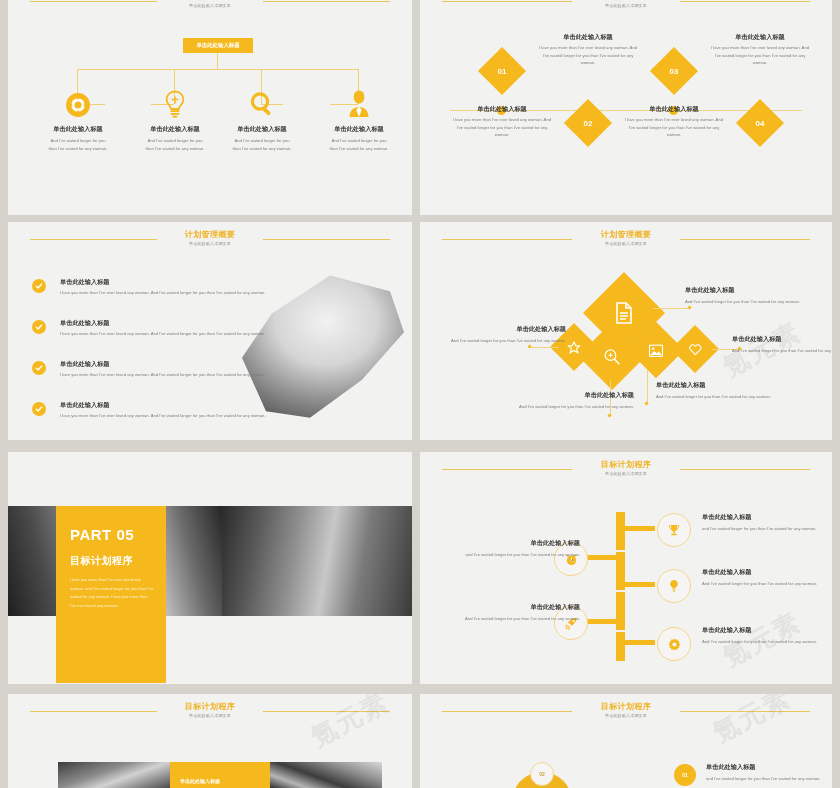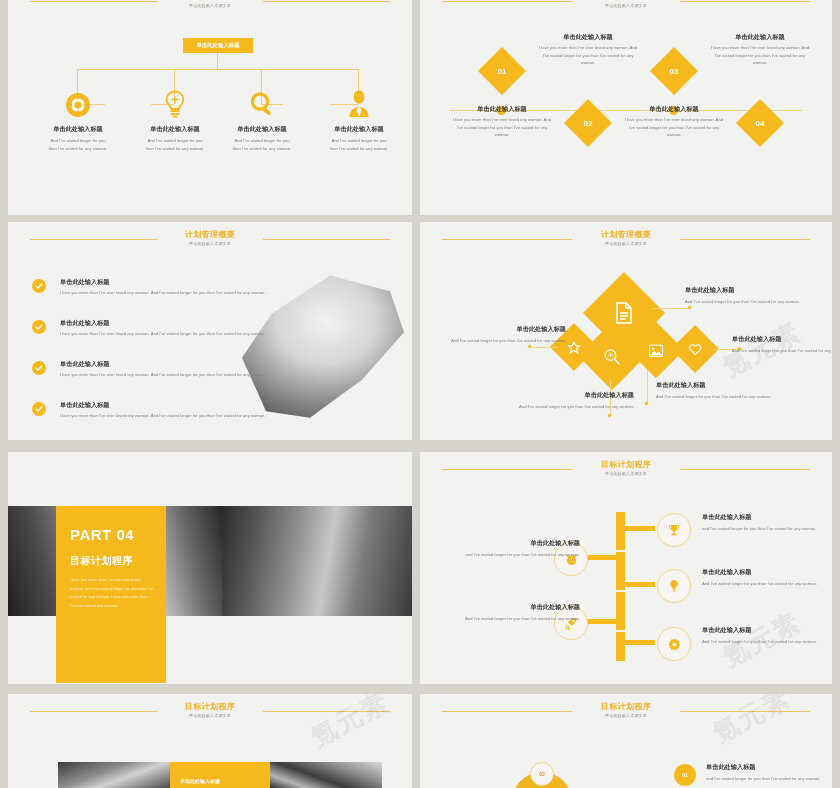--- a/index.html
+++ b/index.html
@@ -357,21 +357,21 @@
     <div class="lbl" style="left:236px;top:158px;">
       <div class="ttl">单击此处输入标题</div>
       <div class="bdy" style="margin-top:4px;">And I've waited longer for you than I've waited for any woman.</div>
     </div>
   </div>
 
   <div class="slide" id="s5">
     <div class="imgL photo ph-desk2"></div>
     <div class="imgR photo ph-desk"></div>
     <div class="panel">
-      <div class="pnum">PART 04</div>
+      <div class="pnum">PART 05</div>
       <div class="pttl">目标计划程序</div>
       <div class="pbdy">I love you more than I've ever loved any woman. and I've waited longer for you than I've waited for any woman. I love you more than I've ever loved any woman.</div>
     </div>
   </div>
 
   <div class="slide" id="s6">
     <div class="hdr">
       <div class="rule l"></div>
       <div class="rule r"></div>
       <div class="tt">

